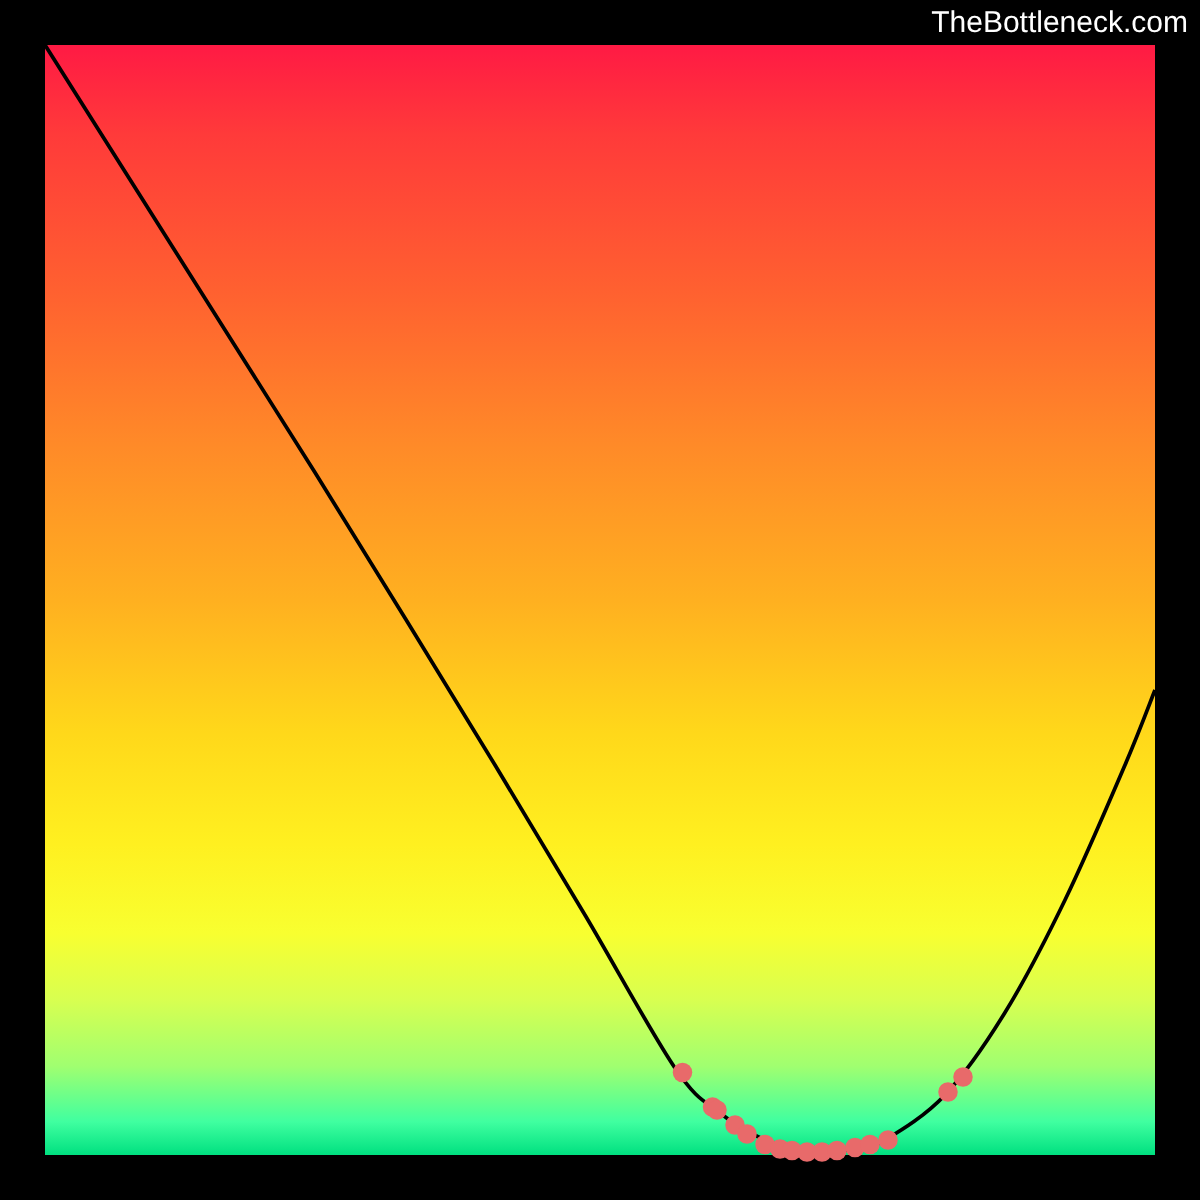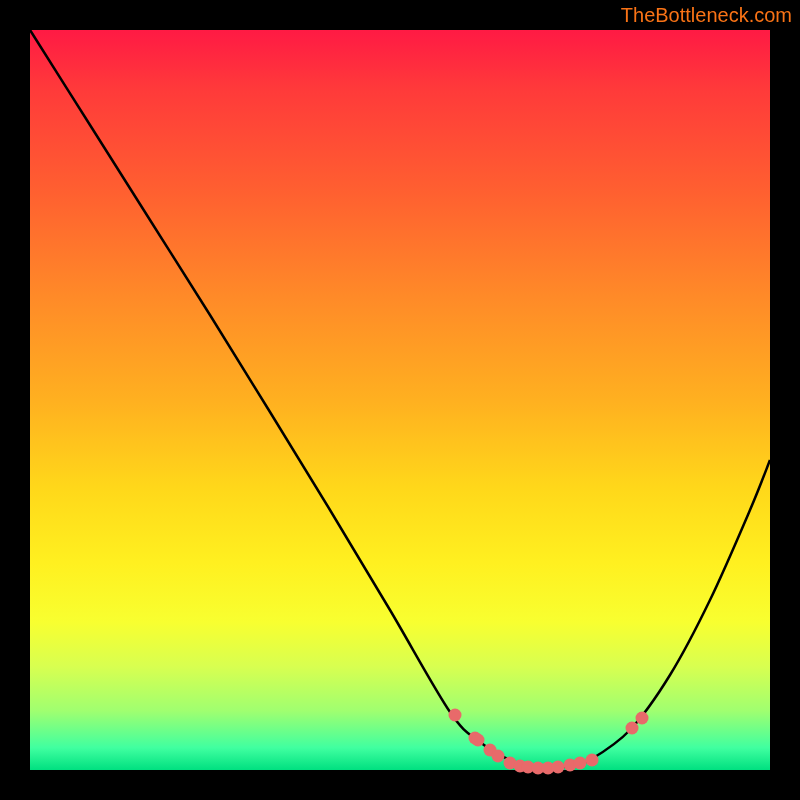--- a/index.html
+++ b/index.html
@@ -8,21 +8,21 @@
     background: #000;
     width: 800px;
     height: 800px;
     position: relative;
     font-family: Arial, sans-serif;
   }
   .watermark {
     position: absolute;
     top: 4px;
     right: 8px;
-    color: #f97316;
+    color: #ffffff;
     font-size: 20px;
     font-weight: normal;
     z-index: 10;
   }
   .plot-area {
     position: absolute;
     left: 30px;
     top: 30px;
     width: 740px;
     height: 740px;

